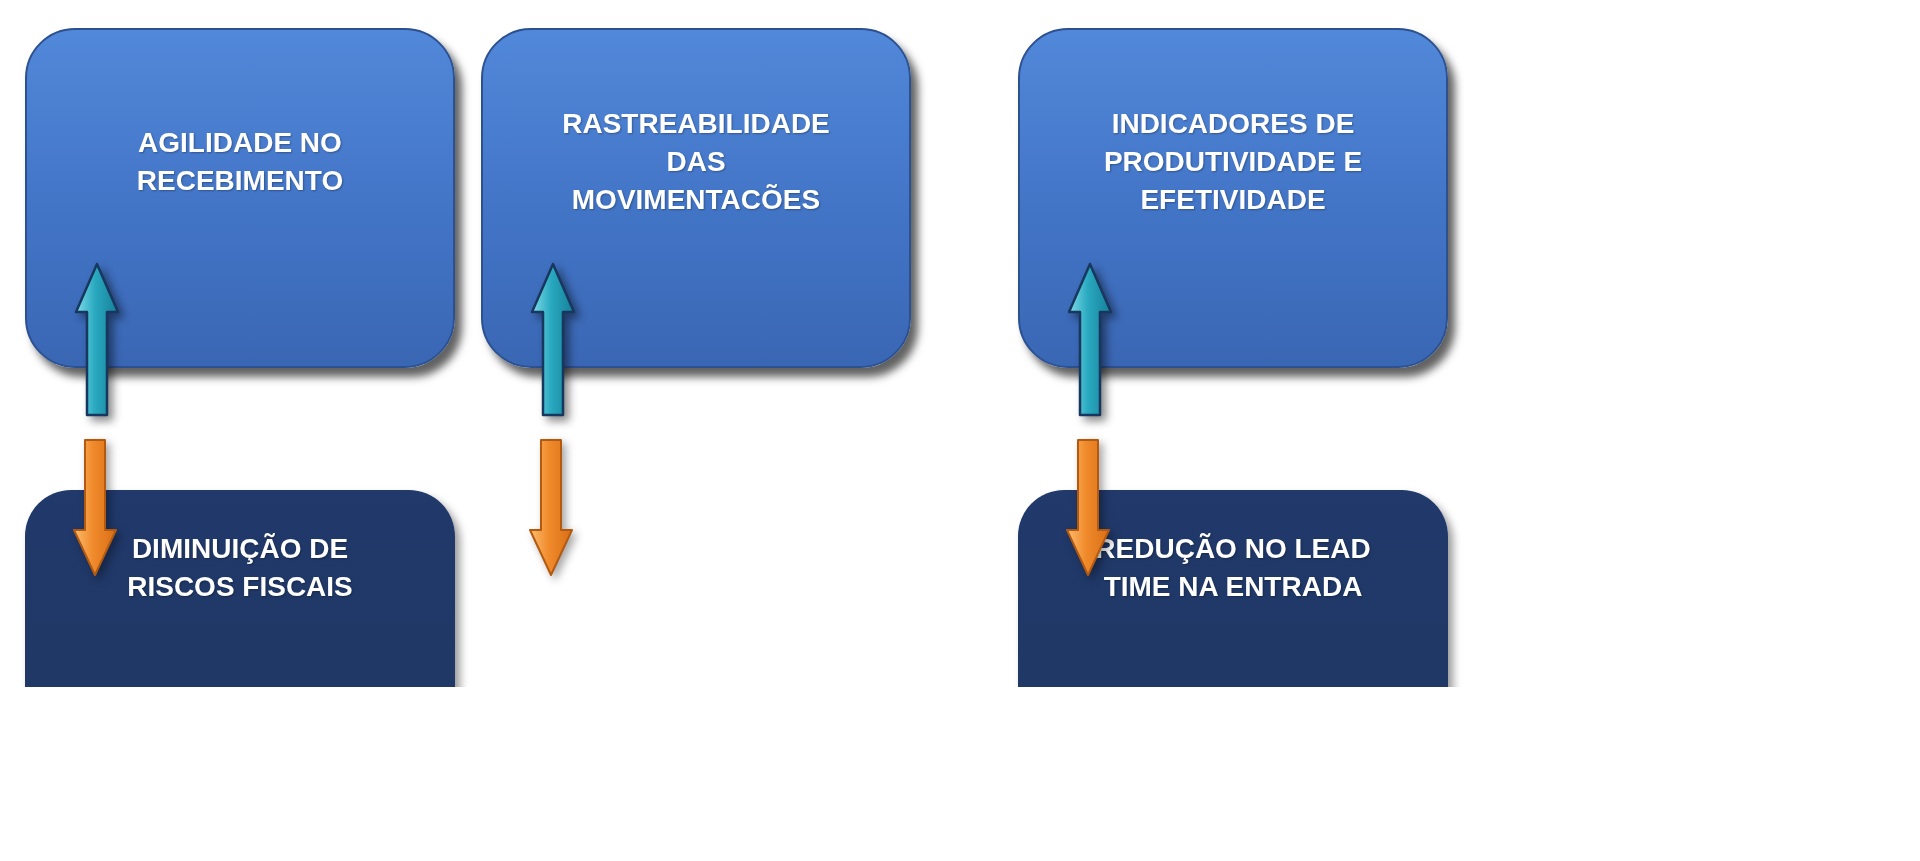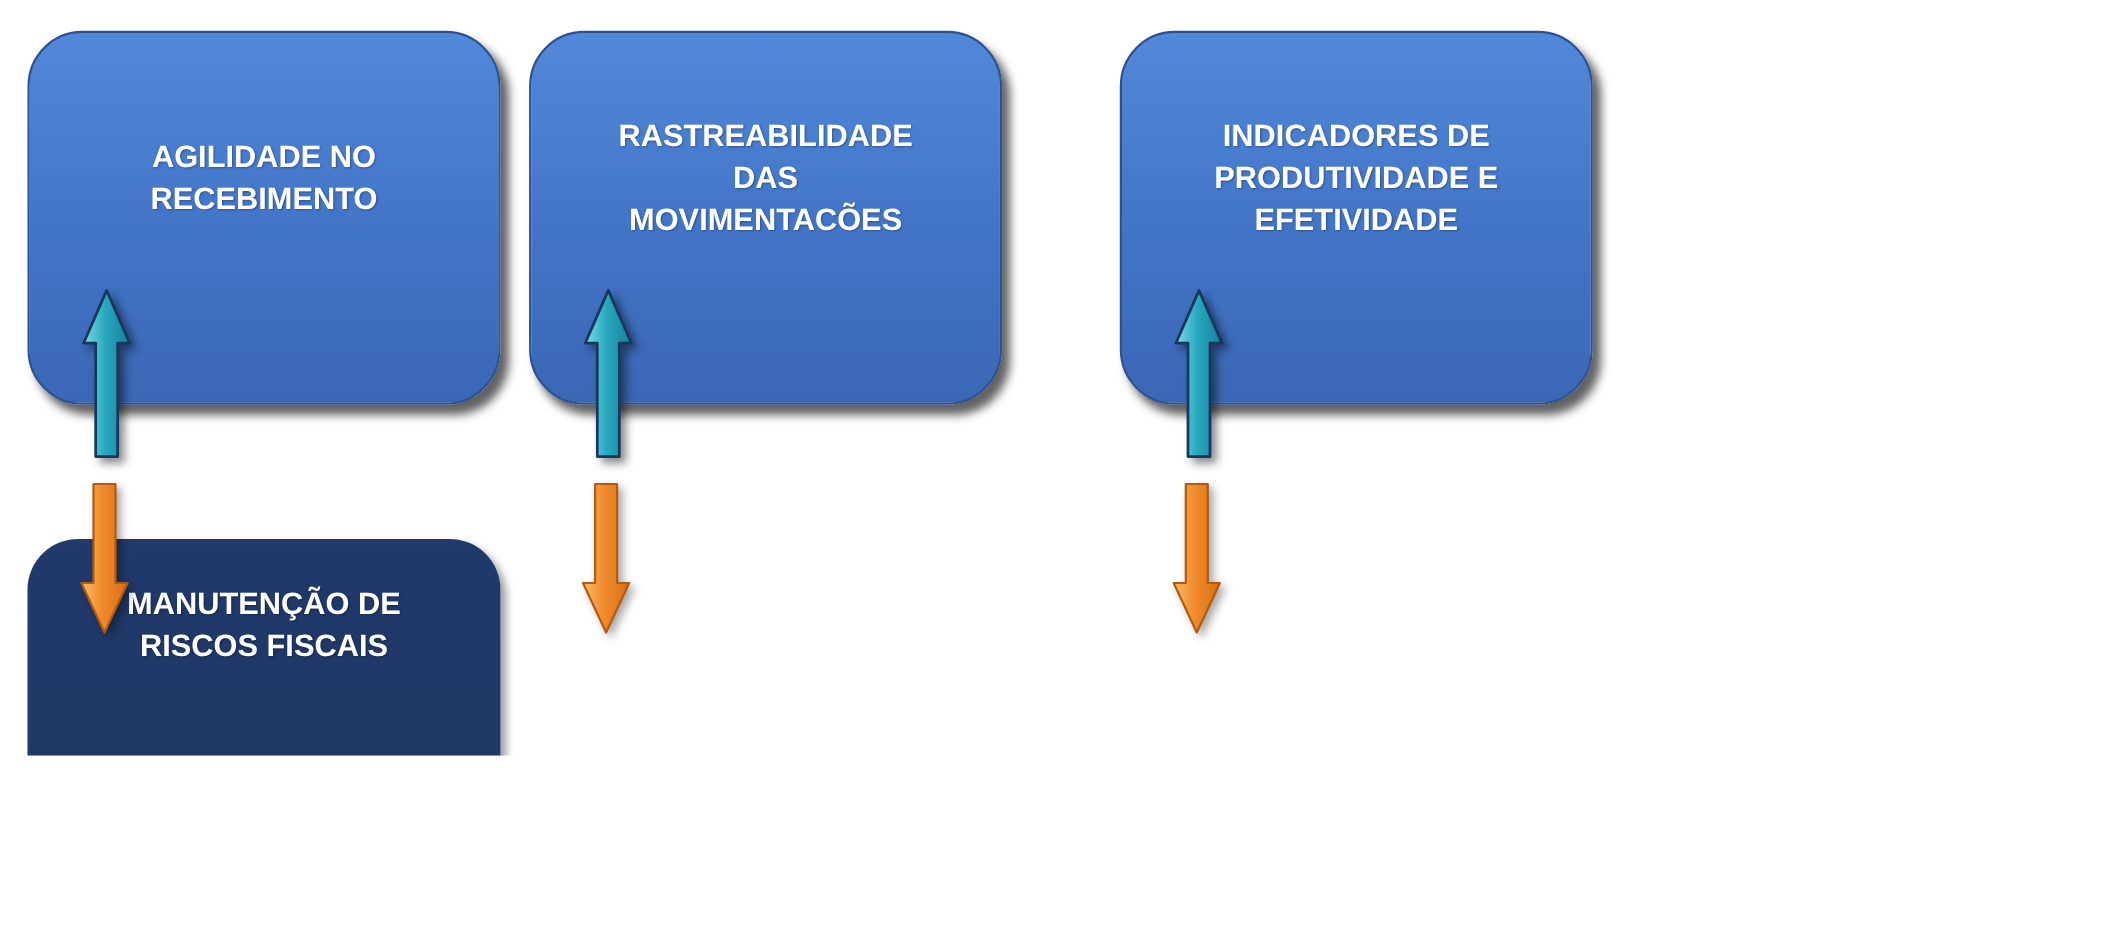--- a/index.html
+++ b/index.html
@@ -73,21 +73,21 @@
       <div class="label">AGILIDADE NO
 RECEBIMENTO</div>
     </div>
     <svg class="arrow-up" width="46" height="156" viewBox="0 0 46 156">
       <polygon points="23,2 44,50 33,50 33,153 13,153 13,50 2,50" fill="url(#tealGrad)" stroke="#17375e" stroke-width="2.5" stroke-linejoin="round"></polygon>
     </svg>
     <svg class="arrow-down" width="46" height="140" viewBox="0 0 46 140">
       <polygon points="13,2 33,2 33,92 44,92 23,137 2,92 13,92" fill="url(#orangeGrad)" stroke="#b35a10" stroke-width="2" stroke-linejoin="round"></polygon>
     </svg>
     <div class="bottom-card">
-      <div class="label">MANUTENÇÃO DE
+      <div class="label">DIMINUIÇÃO DE
 RISCOS FISCAIS</div>
     </div>
   </div>
 
   <div class="col c1">
     <div class="top-card">
       <div class="label">RASTREABILIDADE
 DAS
 MOVIMENTACÕES</div>
     </div>
@@ -104,16 +104,20 @@
       <div class="label">INDICADORES DE
 PRODUTIVIDADE E
 EFETIVIDADE</div>
     </div>
     <svg class="arrow-up" width="46" height="156" viewBox="0 0 46 156">
       <polygon points="23,2 44,50 33,50 33,153 13,153 13,50 2,50" fill="url(#tealGrad)" stroke="#17375e" stroke-width="2.5" stroke-linejoin="round"></polygon>
     </svg>
     <svg class="arrow-down" width="46" height="140" viewBox="0 0 46 140">
       <polygon points="13,2 33,2 33,92 44,92 23,137 2,92 13,92" fill="url(#orangeGrad)" stroke="#b35a10" stroke-width="2" stroke-linejoin="round"></polygon>
     </svg>
+    <div class="bottom-card">
+      <div class="label">REDUÇÃO NO LEAD
+TIME NA ENTRADA</div>
+    </div>
   </div>
 
 
 </div>
 
 </body></html>

